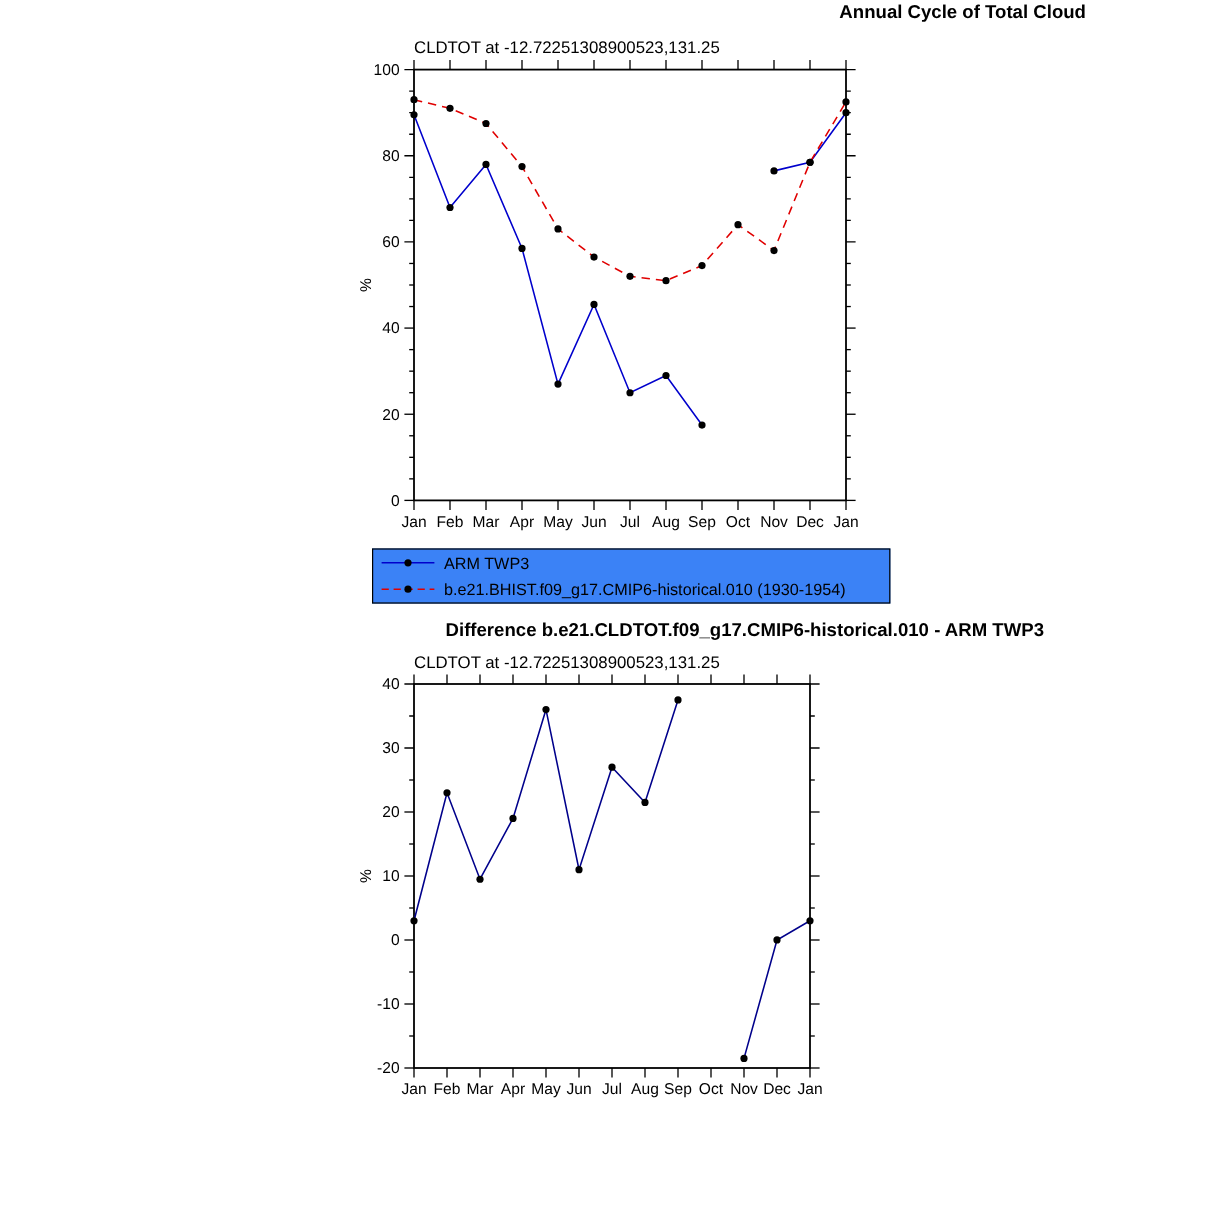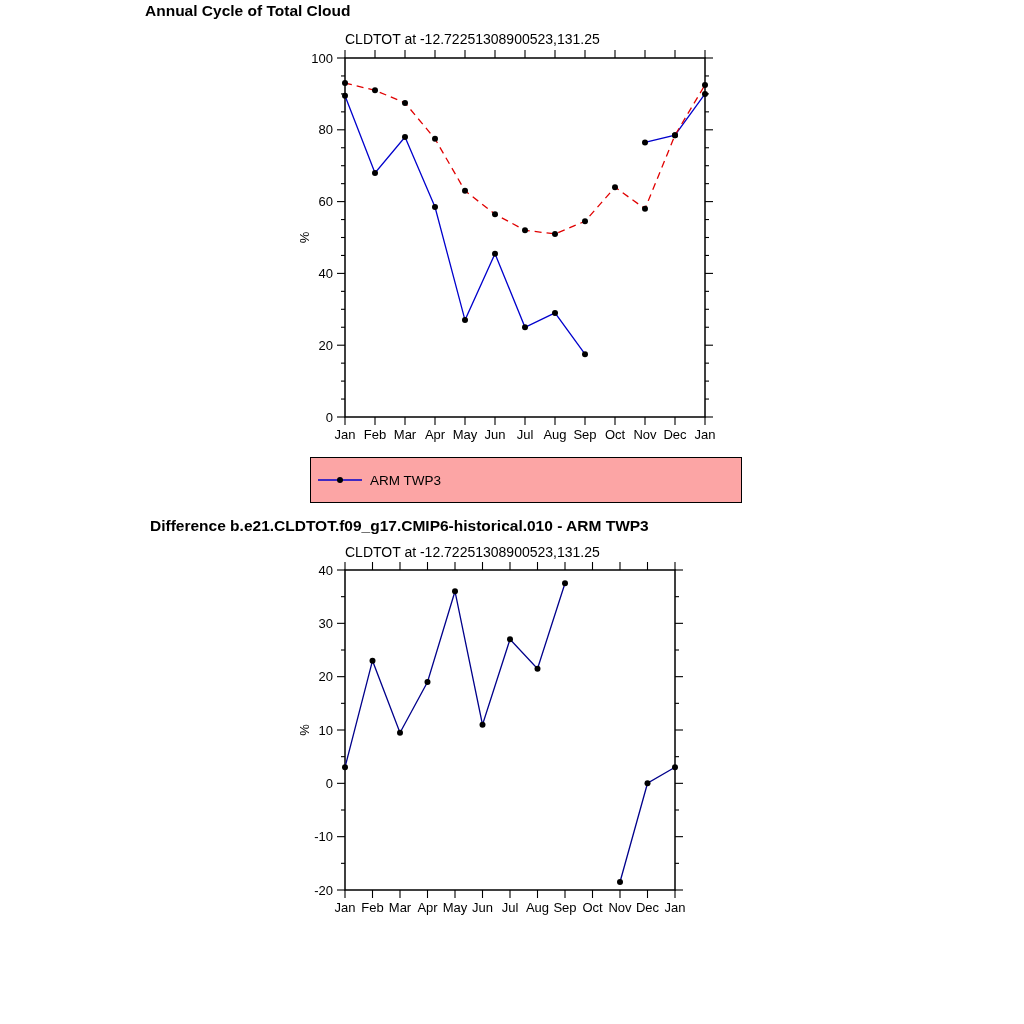--- a/index.html
+++ b/index.html
@@ -1,26 +1,26 @@
 <!DOCTYPE html>
 <html><head>
 <meta charset="utf-8">
 <style>
   html,body{margin:0;padding:0;background:#fff;}
   body{font-family:"Liberation Sans","DejaVu Sans",sans-serif;color:#000;}
   .page{position:relative;width:1024px;height:1024px;background:#ffffff;overflow:hidden;}
-  .chart-title{position:absolute;text-align:left;font-weight:bold;font-size:15.5px;white-space:nowrap;}
+  .chart-title{position:absolute;text-align:right;font-weight:bold;font-size:15.5px;white-space:nowrap;}
   .chart-subtitle{position:absolute;font-size:14px;white-space:nowrap;}
   svg{position:absolute;}
   svg text{font-family:"Liberation Sans","DejaVu Sans",sans-serif;fill:#000;}
   .tick{stroke:#000;stroke-width:1.1;}
   .frame{fill:none;stroke:#000;stroke-width:1.5;}
   .ticklabel{font-size:13px;}
   .legend-box{position:absolute;left:310px;top:457px;width:432px;height:46px;border:1px solid #000;
-    display:flex;flex-direction:column;justify-content:center;gap:2px;padding:0 4px;box-sizing:border-box;background:#fca5a5;}
+    display:flex;flex-direction:column;justify-content:center;gap:2px;padding:0 4px;box-sizing:border-box;background:#3b82f6;}
   .legend-row{display:flex;align-items:center;gap:5px;height:20px;}
   .legend-row span{font-size:13.5px;white-space:nowrap;}
   .legend-sample{position:static;flex:0 0 auto;}
 </style>
 </head>
 <body>
 
 <div class="page">
 
   <div class="chart-title" style="left:145px;top:2px;width:760px;">Annual Cycle of Total Cloud</div>
@@ -146,20 +146,27 @@
     </svg>
 
   <div class="legend-box">
     <div class="legend-row">
       <svg id="ls0" class="legend-sample" width="50" height="16">
           <line x1="3" y1="8" x2="47" y2="8" stroke="#0000cc" stroke-width="1.3"></line>
           <circle cx="25" cy="8" r="3" fill="#000000"></circle>
         </svg>
       <span>ARM TWP3</span>
     </div>
+    <div class="legend-row">
+      <svg id="ls1" class="legend-sample" width="50" height="16">
+          <line x1="3" y1="8" x2="47" y2="8" stroke="#e00000" stroke-width="1.3" stroke-dasharray="6 4"></line>
+          <circle cx="25" cy="8" r="3" fill="#000000"></circle>
+        </svg>
+      <span>b.e21.BHIST.f09_g17.CMIP6-historical.010 (1930-1954)</span>
+    </div>
   </div>
 
   <div class="chart-title" style="left:150px;top:517px;width:720px;">Difference b.e21.CLDTOT.f09_g17.CMIP6-historical.010 - ARM TWP3</div>
   <div class="chart-subtitle" style="left:345px;top:544px;">CLDTOT at -12.72251308900523,131.25</div>
 
   <svg id="chart1" style="left:0;top:540px;" width="1024" height="395">
       <line x1="341" y1="323.3333333333333" x2="345" y2="323.3333333333333" class="tick"></line>
       <line x1="675" y1="323.3333333333333" x2="679" y2="323.3333333333333" class="tick"></line>
       <line x1="341" y1="270" x2="345" y2="270" class="tick"></line>
       <line x1="675" y1="270" x2="679" y2="270" class="tick"></line>

